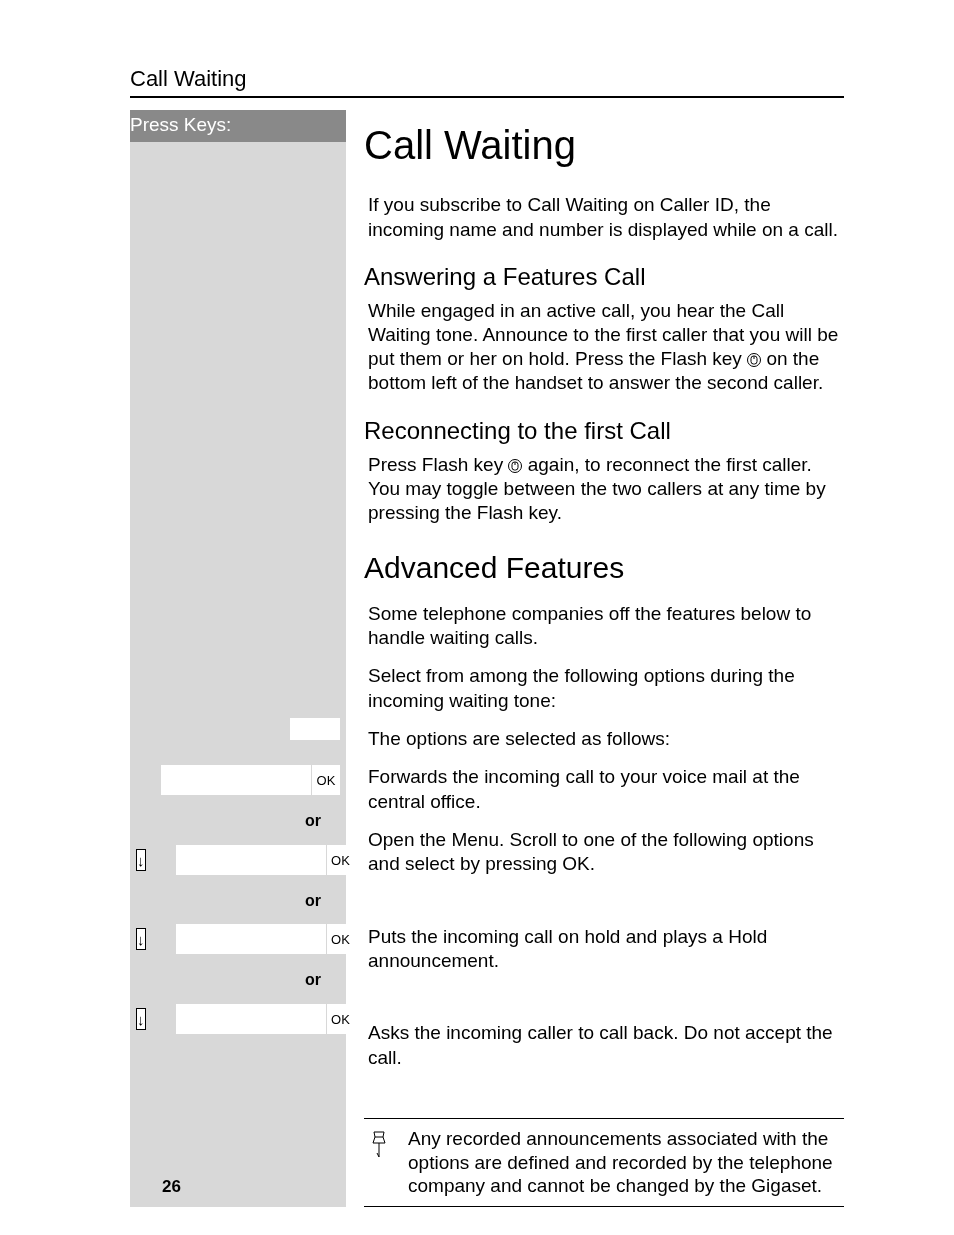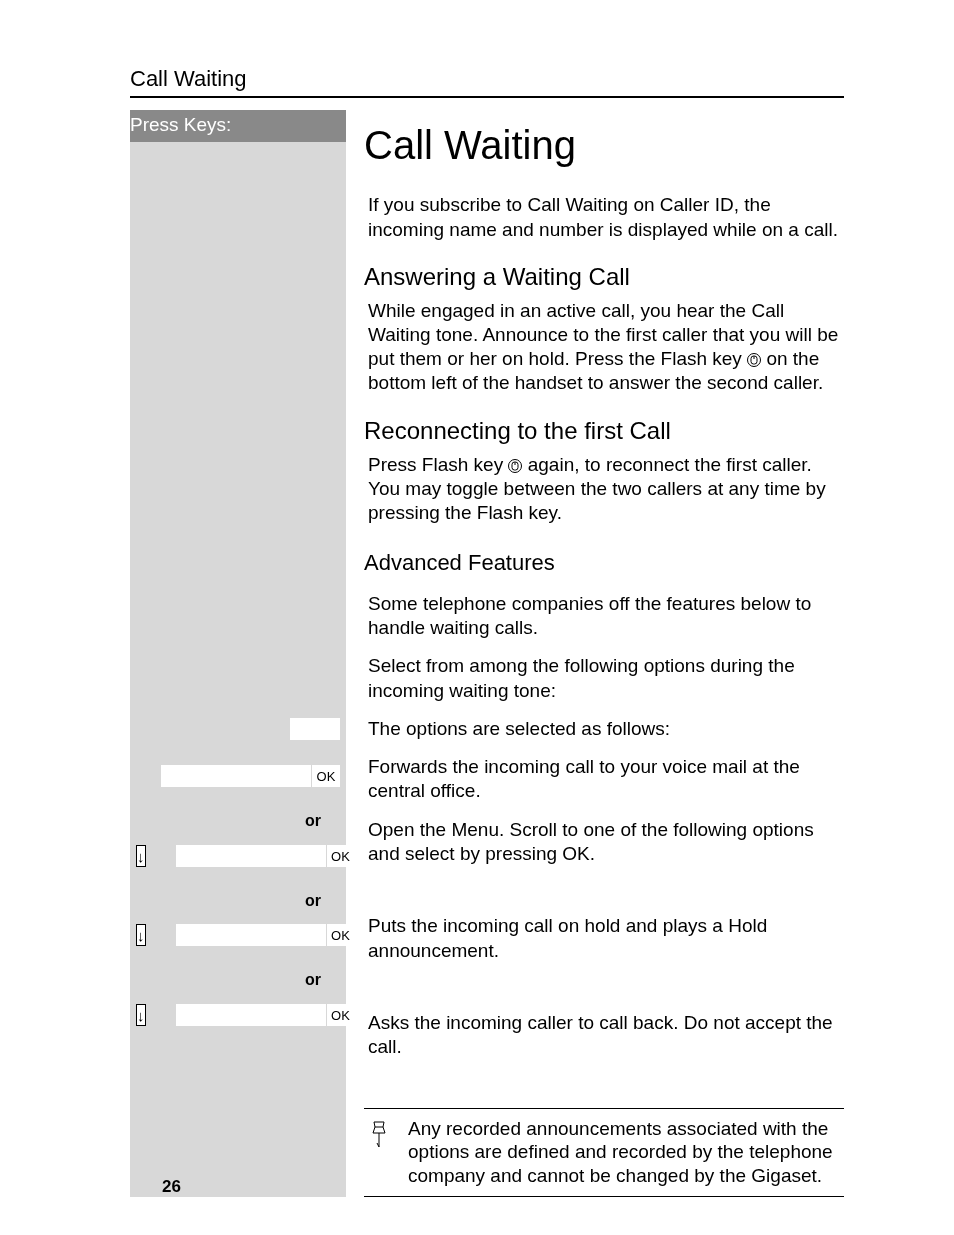--- a/index.html
+++ b/index.html
@@ -59,21 +59,21 @@
     font-family: "Arial Narrow", Arial, sans-serif;
     font-stretch: condensed;
     font-weight: 400;
     font-size: 24px;
     margin: 20px 0 6px 0;
   }
   h2.section {
     font-family: "Arial Narrow", Arial, sans-serif;
     font-stretch: condensed;
     font-weight: 400;
-    font-size: 22px;
+    font-size: 30px;
     margin: 24px 0 14px 0;
   }
   p { margin: 0 0 14px 4px; }
 
   
   .key-row {
     position: absolute;
     left: 0;
     width: 100%;
     box-sizing: border-box;
@@ -82,21 +82,21 @@
     justify-content: flex-end;
     padding: 0 6px 0 6px;
     gap: 6px;
   }
   .menu-blank {
     background: #fff;
     height: 22px;
     flex: 0 0 50px;
   }
   .ok-field {
-    height: 22px;
+    height: 30px;
     display: flex;
     align-items: stretch;
     padding-left: 24px;
   }
   .ok-field .blank {
     background: #fff;
     width: 150px;
   }
   .ok-field .ok {
     background: #fff;
@@ -230,21 +230,21 @@
           <div class="ok">OK</div>
         </div>
       </div>
     </div>
 
     <div class="main">
       <h1 class="title">Call Waiting</h1>
 
       <p>If you subscribe to Call Waiting on Caller ID, the incoming name and number is displayed while on a call.</p>
 
-      <h2 class="subsection">Answering a Waiting Call</h2>
+      <h2 class="subsection">Answering a Features Call</h2>
       <p>
         <span>While engaged in an active call, you hear the Call Waiting tone. Announce to the first caller that you will be put them or her on hold. Press the Flash key </span><span class="flash-icon"></span><span> on the bottom left of the handset to answer the second caller.</span>
       </p>
 
       <h2 class="subsection">Reconnecting to the first Call</h2>
       <p>
         <span>Press Flash key </span><span class="flash-icon"></span><span> again, to reconnect the first caller. You may toggle between the two callers at any time by pressing the Flash key.</span>
       </p>
 
       <h2 class="section">Advanced Features</h2>

